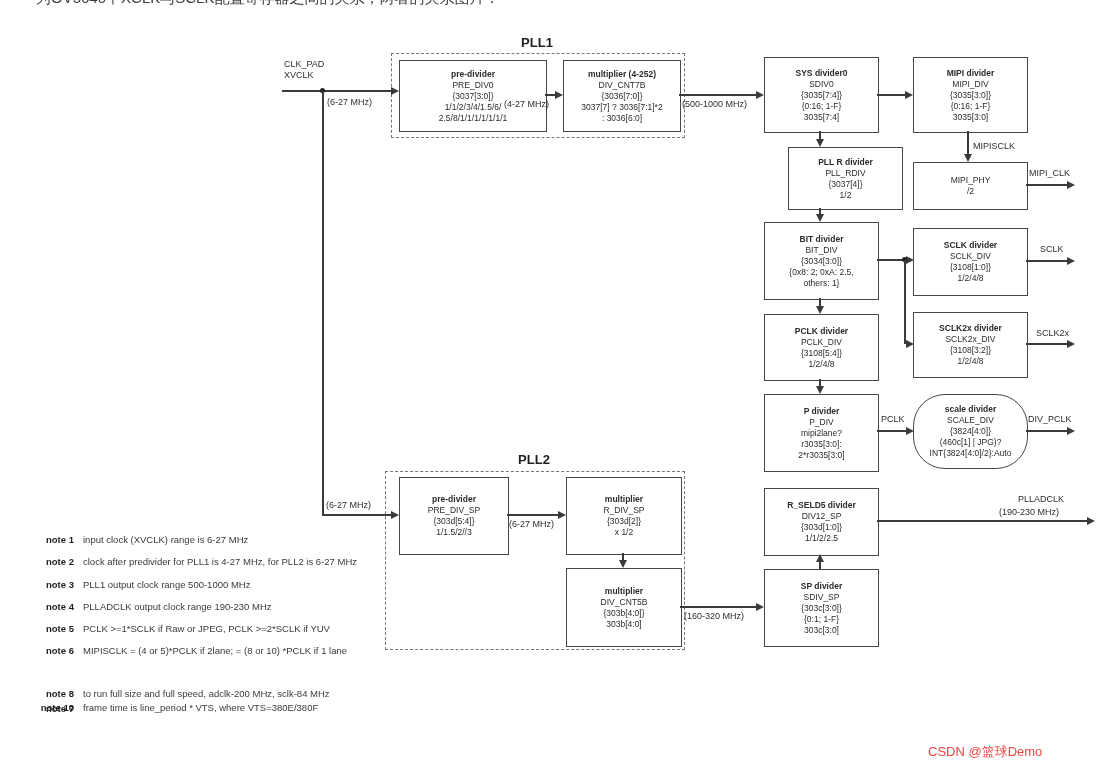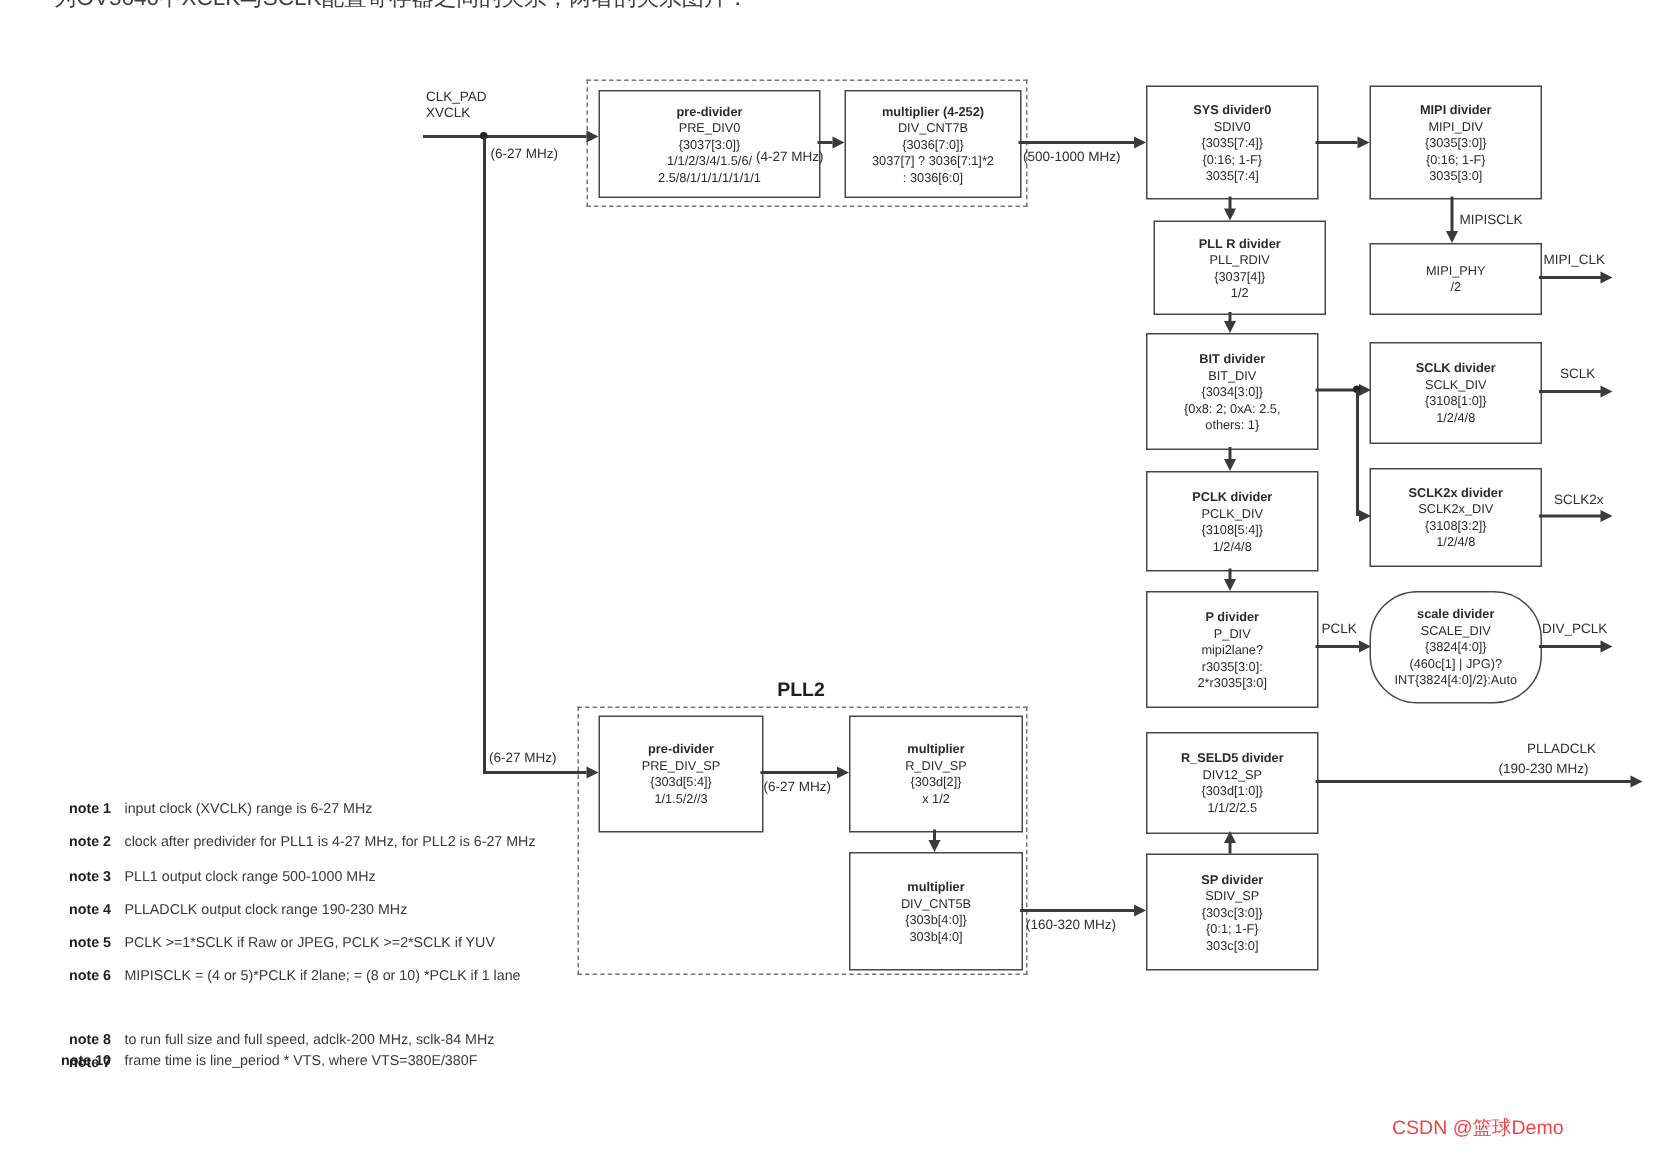--- a/index.html
+++ b/index.html
@@ -32,20 +32,21 @@
 </style>
 </head>
 <body>
 
 <div class="screen">
 
   <div class="topclip">
     <span>为OV5640中XCLK与SCLK配置寄存器之间的关系，两者的关系图片：</span>
   </div>
 
+  <div class="glabel" style="left:391px;top:35px;width:292px;">PLL1</div>
   <div class="grect" style="left:391px;top:53px;width:292px;height:83px;"></div>
   <div class="glabel" style="left:385px;top:452px;width:298px;">PLL2</div>
   <div class="grect" style="left:385px;top:471px;width:298px;height:177px;"></div>
 
   <div class="inlbl" style="left:284px;top:59px;">
     <div>CLK_PAD</div>
     <div>XVCLK</div>
   </div>
 
   <div class="box" style="left:399px;top:60px;width:146px;height:70px;">
@@ -77,21 +78,21 @@
   </div>
   <div class="box" style="left:913px;top:57px;width:113px;height:74px;">
     <div class="bt">MIPI divider</div>
     <div class="bls">
         <div>MIPI_DIV</div>
         <div>{3035[3:0]}</div>
         <div>{0:16; 1-F}</div>
         <div>3035[3:0]</div>
       </div>
   </div>
-  <div class="box" style="left:769px;top:147px;width:113px;height:61px;">
+  <div class="box" style="left:788px;top:147px;width:113px;height:61px;">
     <div class="bt">PLL R divider</div>
     <div class="bls">
         <div>PLL_RDIV</div>
         <div>{3037[4]}</div>
         <div>1/2</div>
       </div>
   </div>
   <div class="box" style="left:913px;top:162px;width:113px;height:46px;">
 
     <div class="bls">

